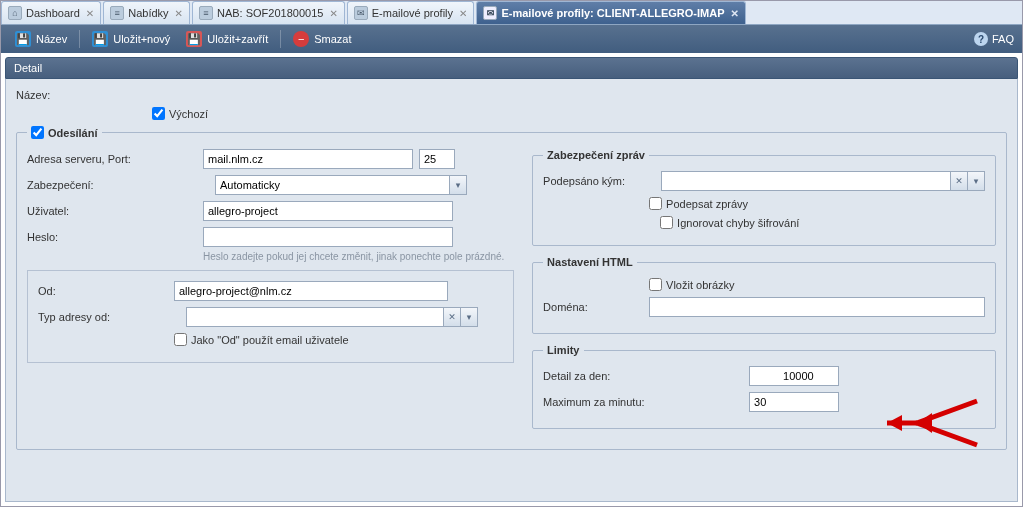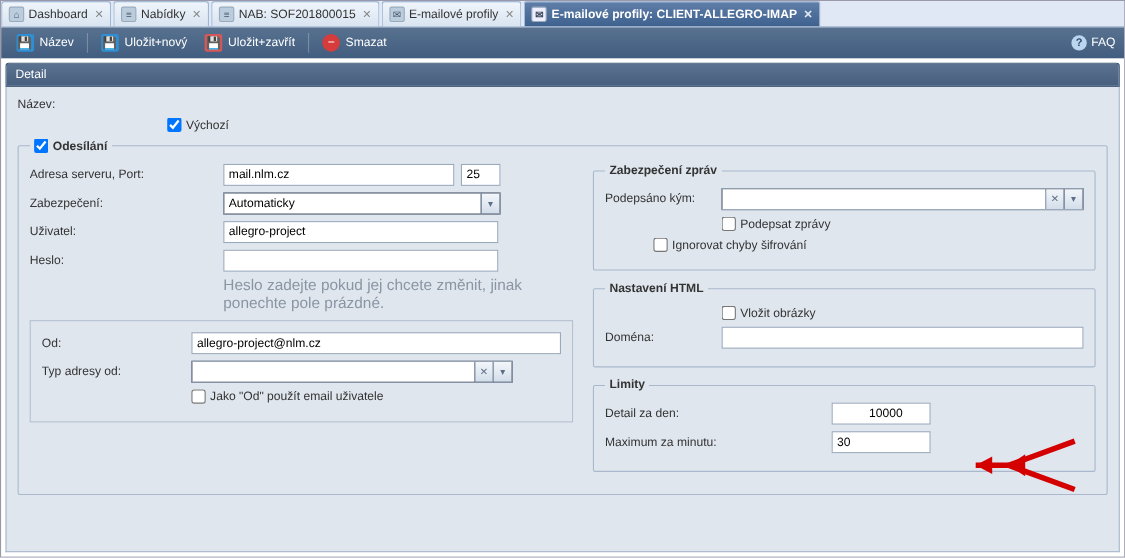--- a/index.html
+++ b/index.html
@@ -123,22 +123,23 @@
     height: 20px;
     border: 1px solid #9aa9bc;
     background: #fff;
     padding: 2px 4px;
     font: inherit;
   }
   .chk { display:flex; align-items:center; gap:4px; }
   .chk input { margin:0; }
   .combo {
     display:flex; align-items:center;
-    border:1px solid #9aa9bc; background:#0f172a;
+    border:1px solid #9aa9bc; background:#f0abfc;
     height:20px;
+    margin-left:12px;
   }
   .combo input { border:none; outline:none; height:18px; padding:2px 4px; font:inherit; flex:1; }
   .combo .clr, .combo .dd {
     width:17px; height:18px;
     background: linear-gradient(#f3f6fa, #d3deea);
     border-left:1px solid #9aa9bc;
     display:inline-flex; align-items:center; justify-content:center;
     font-size:9px; color:#5b6e86; cursor:pointer;
   }
   fieldset.group {
@@ -150,21 +151,21 @@
   }
   fieldset.group > legend {
     padding: 0 4px;
     font-weight: bold;
     color:#333;
   }
   fieldset.group legend .chk { font-weight:bold; }
   .cols { display:flex; gap:18px; align-items:flex-start; }
   .col-left { flex: 1.05; }
   .col-right { flex: 1; }
-  .hint { color:#8a95a3; font-size:14px; margin-top:-2px; margin-bottom:6px; }
+  .hint { color:#8a95a3; font-size:10px; margin-top:-2px; margin-bottom:6px; }
   .inner-box {
     border:1px solid #b5c1d2;
     padding:10px;
     margin-top:8px;
   }
   
   .arrow {
     position:absolute;
     right: 40px;
     top: 390px;
@@ -277,21 +278,21 @@
 
           <div class="row">
             <span class="lbl-wide">Heslo:</span>
             <input type="text" class="txt" style="width: 250px;">
           </div>
           <div class="hint" style="margin-left:176px;">Heslo zadejte pokud jej chcete změnit, jinak ponechte pole prázdné.</div>
 
           <div class="inner-box">
             <div class="row">
               <span class="lbl">Od:</span>
-              <input type="text" class="txt" style="width: 336px;" value="allegro-project@nlm.cz">
+              <input type="text" class="txt" style="width: 274px;" value="allegro-project@nlm.cz">
             </div>
             <div class="row">
               <span class="lbl">Typ adresy od:</span>
               <div class="combo" style="width:292px">
                 <input type="text" style="">
                 <span class="clr">✕</span>
                 <span class="dd">▾</span>
               </div>
             </div>
             <div class="row" style="margin-left:136px;">
@@ -316,21 +317,21 @@
                 <span class="clr">✕</span>
                 <span class="dd">▾</span>
               </div>
             </div>
             <div class="row" style="margin-left:106px;">
               <label class="chk">
                 <input type="checkbox" style="">
                 <span>Podepsat zprávy</span>
               </label>
             </div>
-            <div class="row" style="margin-left:44px;">
+            <div class="row" style="margin-left:117px;">
               <label class="chk">
                 <input type="checkbox" style="">
                 <span>Ignorovat chyby šifrování</span>
               </label>
             </div>
           </fieldset>
 
           <fieldset class="group">
             <legend>Nastavení HTML</legend>
             <div class="row" style="margin-left:106px;">

